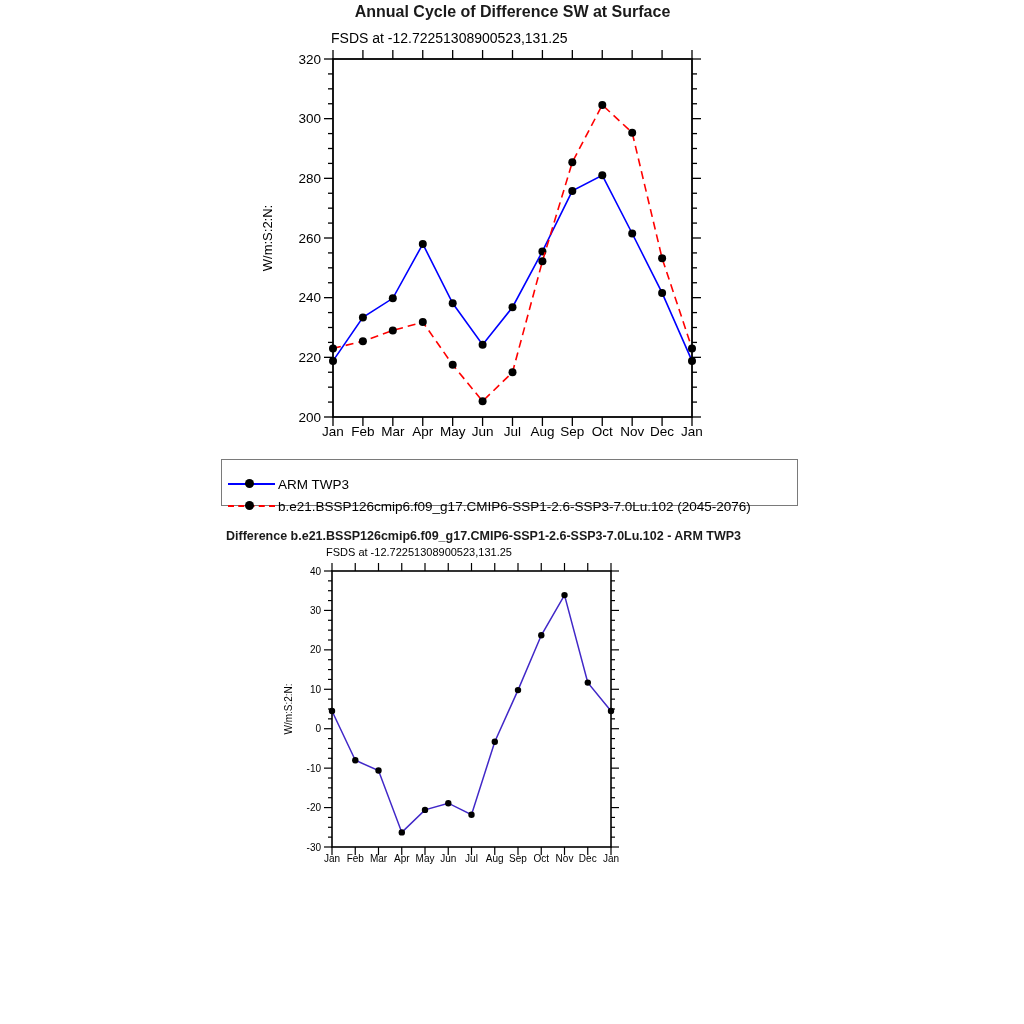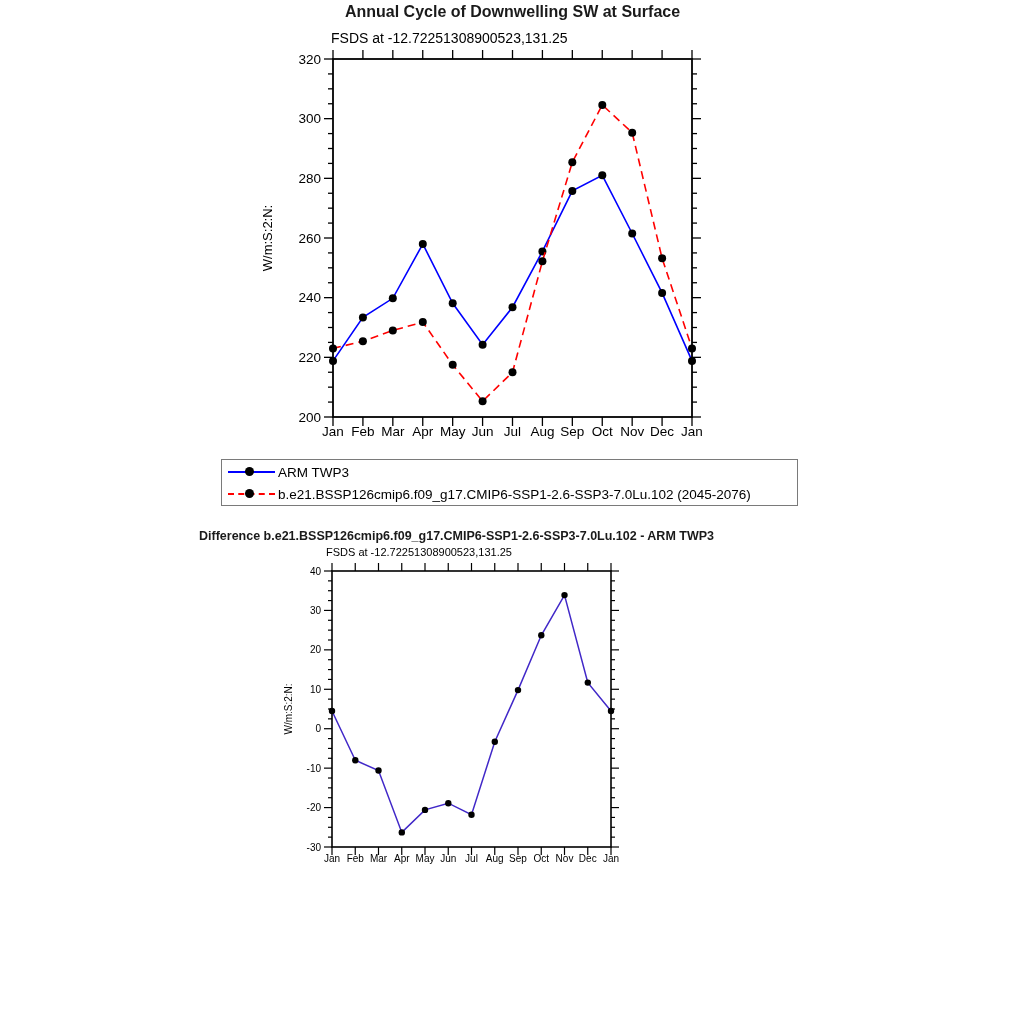--- a/index.html
+++ b/index.html
@@ -4,47 +4,47 @@
 <style>
   html,body { margin:0; padding:0; background:#ffffff; }
   .page {
     position:relative; width:1024px; height:1024px; background:#ffffff;
     font-family:"Liberation Sans", sans-serif; color:#000;
     overflow:hidden;
   }
   .chart-title   { position:absolute; text-align:center; font-weight:bold; color:#1a1a1a; }
   #title1        { left:240px; top:3px;   width:545px; font-size:16px; }
   #subtitle1     { position:absolute; left:331px; top:30px; font-size:14px; }
-  #title2        { left:149px; top:529px; width:615px; font-size:12.5px; }
+  #title2        { left:176px; top:529px; width:615px; font-size:12.5px; }
   #subtitle2     { position:absolute; left:326px; top:546px; font-size:11px; }
   svg { position:absolute; }
   #svg1 { left:240px; top:48px;  width:480px; height:410px; }
   #svg2 { left:250px; top:560px; width:420px; height:320px; }
   svg text { font-family:"Liberation Sans", sans-serif; fill:#000; }
   .legend {
     position:absolute; left:221px; top:459px; width:577px; height:47px;
     border:1px solid #7a7a7a; box-sizing:border-box; background:#fff;
-    padding-top:1px;
+    padding-top:13px;
   }
   .legend-row { display:flex; align-items:center; height:22px; padding-left:6px; }
   .legend-swatch { position:relative; width:47px; height:10px; flex:0 0 47px; }
   .legend-line { position:absolute; left:0; top:4px; width:47px; height:0; border-top:2px solid #000; }
   .legend-line.dashed { border-top-style:dashed; }
   .legend-dot {
     position:absolute; left:17px; top:0; width:9px; height:9px;
     background:#000; border-radius:50%;
   }
   .legend-label { font-size:13.5px; margin-left:3px; white-space:nowrap; }
 </style>
 </head>
 <body>
 
 <div class="page">
 
-  <div id="title1" class="chart-title">Annual Cycle of Downwelling SW at Surface</div>
+  <div id="title1" class="chart-title">Annual Cycle of Difference SW at Surface</div>
   <div id="subtitle1">FSDS at -12.72251308900523,131.25</div>
   <svg id="svg1">
       <line x1="88" y1="354.0833333333333" x2="93" y2="354.0833333333333" stroke="#000" stroke-width="1.3"></line>
       <line x1="452" y1="354.0833333333333" x2="457" y2="354.0833333333333" stroke="#000" stroke-width="1.3"></line>
       <line x1="88" y1="339.1666666666667" x2="93" y2="339.1666666666667" stroke="#000" stroke-width="1.3"></line>
       <line x1="452" y1="339.1666666666667" x2="457" y2="339.1666666666667" stroke="#000" stroke-width="1.3"></line>
       <line x1="88" y1="324.25" x2="93" y2="324.25" stroke="#000" stroke-width="1.3"></line>
       <line x1="452" y1="324.25" x2="457" y2="324.25" stroke="#000" stroke-width="1.3"></line>
       <line x1="88" y1="294.4166666666667" x2="93" y2="294.4166666666667" stroke="#000" stroke-width="1.3"></line>
       <line x1="452" y1="294.4166666666667" x2="457" y2="294.4166666666667" stroke="#000" stroke-width="1.3"></line>

